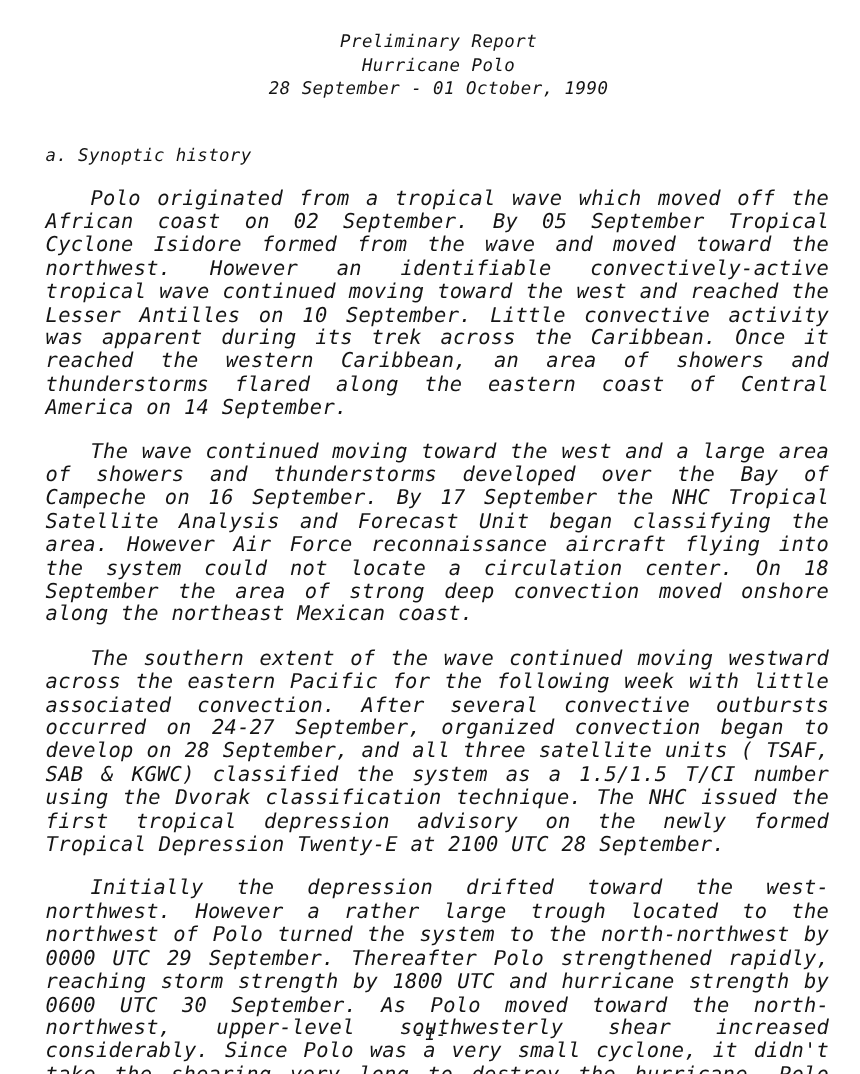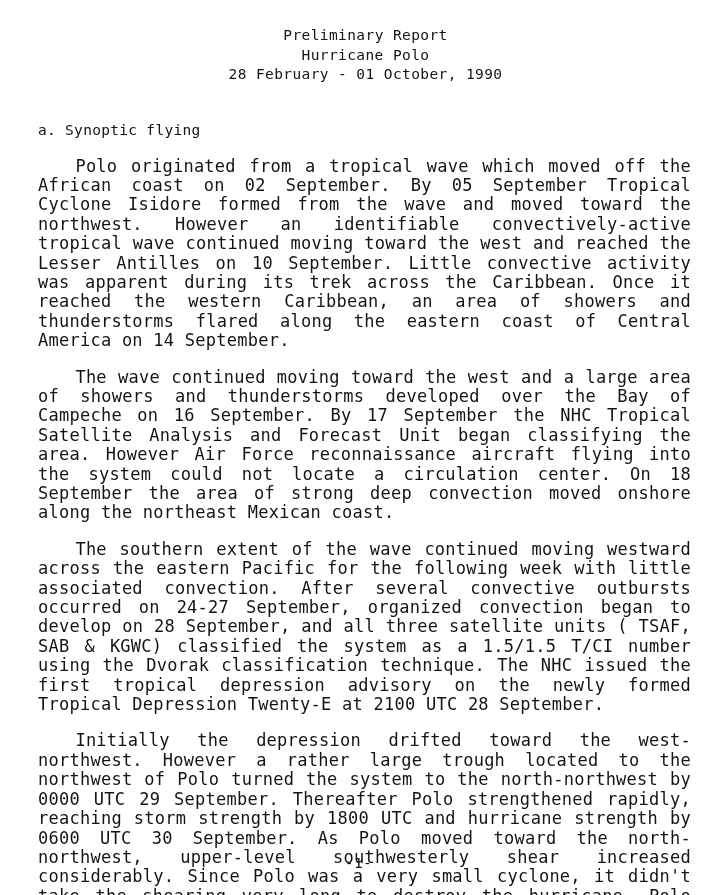--- a/index.html
+++ b/index.html
@@ -14,20 +14,21 @@
     color: #141414;
     position: relative;
     overflow: hidden;
   }
   .page {
     width: 717px;
     height: 895px;
     box-sizing: border-box;
     padding: 26px 24px 10px 38px;
     position: relative;
+    font-style: italic;
   }
   .header {
     text-align: center;
     font-size: 14.5px;
     line-height: 19.5px;
     letter-spacing: 0.4px;
     margin-bottom: 0;
   }
   .header .line {
     white-space: pre;
@@ -67,24 +68,24 @@
   }
 </style>
 </head>
 <body>
 
 <div class="page">
 
   <div class="header">
     <div class="line">Preliminary Report</div>
     <div class="line">Hurricane Polo</div>
-    <div class="line">28 February - 01 October, 1990</div>
+    <div class="line">28 September - 01 October, 1990</div>
   </div>
 
-  <div class="section-title">a. Synoptic flying</div>
+  <div class="section-title">a. Synoptic history</div>
 
   <p class="para first"><span class="indent"></span><span>Polo originated from a tropical wave which moved off the African coast on 02 September.  By 05 September Tropical Cyclone Isidore formed from the wave and moved toward the northwest. However an identifiable convectively-active tropical wave continued moving toward the west and reached the Lesser Antilles on 10 September.  Little convective activity was apparent during its trek across the Caribbean.  Once it reached the western Caribbean, an area of showers and thunderstorms flared along the eastern coast of Central America on 14 September.</span></p>
 
   <p class="para"><span class="indent"></span><span>The wave continued moving toward the west and a large area of showers and thunderstorms developed over the Bay of Campeche on 16 September.  By 17 September the NHC Tropical Satellite Analysis and Forecast Unit began classifying the area.  However Air Force reconnaissance aircraft flying into the system could not locate a circulation center.  On 18 September the area of strong deep convection moved onshore along the northeast Mexican coast.</span></p>
 
   <p class="para"><span class="indent"></span><span>The southern extent of the wave continued moving westward across the eastern Pacific for the following week with little associated convection.  After several convective outbursts occurred on 24-27 September, organized convection began to develop on 28 September, and all three satellite units ( TSAF, SAB &amp; KGWC) classified the system as a 1.5/1.5 T/CI number using the Dvorak classification technique.  The NHC issued the first tropical depression advisory on the newly formed Tropical Depression Twenty-E at 2100 UTC 28 September.</span></p>
 
   <p class="para"><span class="indent"></span><span>Initially the depression drifted toward the west-northwest. However a rather large trough located to the northwest of Polo turned the system to the north-northwest by 0000 UTC 29 September. Thereafter Polo strengthened rapidly, reaching storm strength by 1800 UTC and hurricane strength by 0600 UTC 30 September.  As Polo moved toward the north-northwest, upper-level southwesterly shear increased considerably.  Since Polo was a very small cyclone, it didn't take the shearing very long to destroy the hurricane.  Polo weakened to storm strength by 1800 UTC 30 September and fell below storm strength by 1200 UTC 01 October.  Strong surface high pressure to the north of the dying cyclone turned Polo toward the west early on 01 October and drove the low-level swirl toward the southwest later that afternoon.</span></p>
 
   <div class="footer">-1-</div>

